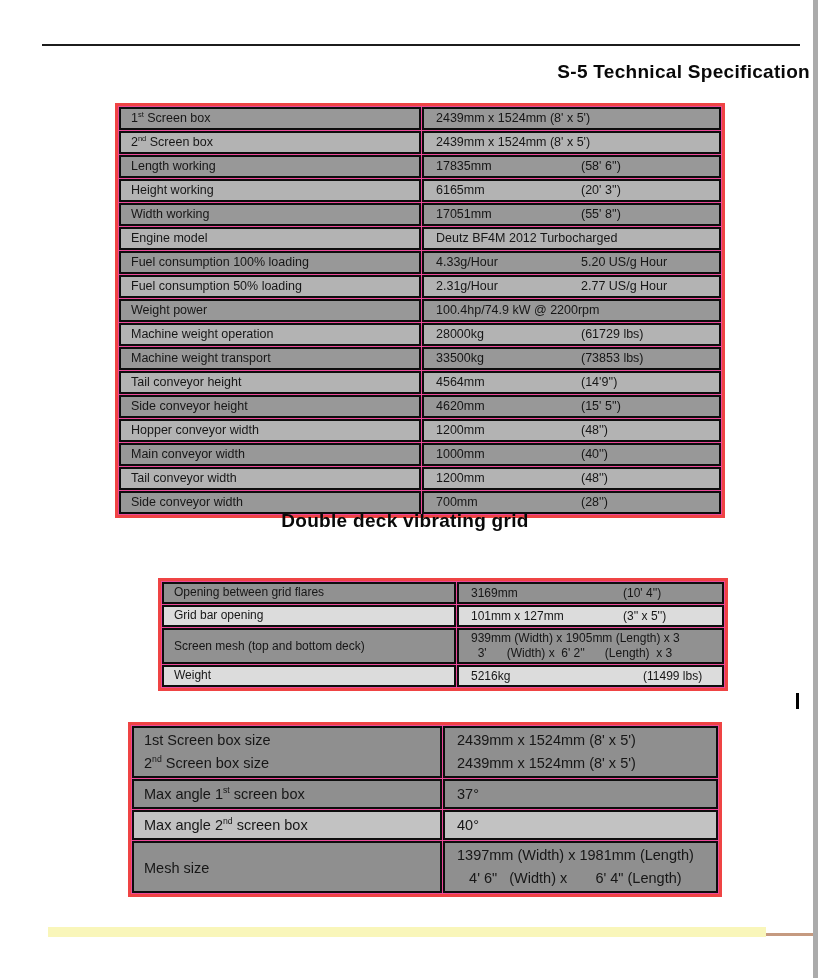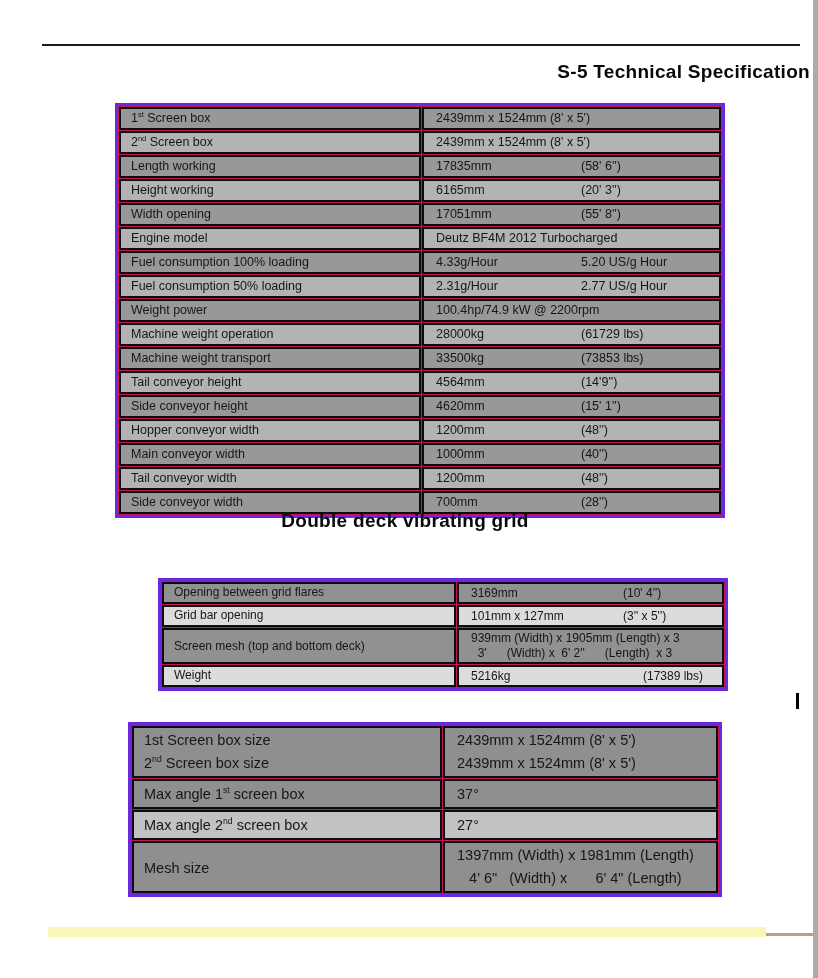--- a/index.html
+++ b/index.html
@@ -31,22 +31,22 @@
   #title-2 { top: 510px; }
 
   .table-wrap { position: absolute; }
   #table-1-wrap { left: 115px; top: 103px; width: 610px; }
   #table-2-wrap { left: 158px; top: 578px; width: 570px; }
   #table-3-wrap { left: 128px; top: 722px; width: 594px; }
 
   table.spec-table {
     border-collapse: separate;
     border-spacing: 1px;
-    background: #be185d;
-    border: 3px solid #6d28d9;
+    background: #ec4899;
+    border: 3px solid #ef4444;
     width: 100%;
     table-layout: fixed;
   }
   table.spec-table td {
     border: 2px solid #0d0d0d;
     vertical-align: middle;
     color: #161616;
     overflow: hidden;
   }
   td.label-cell { padding: 1px 4px 1px 10px; }
@@ -124,21 +124,21 @@
             <td class="value-cell" style="background: rgb(152, 152, 152);"><div class="val-line"><span class="v1">17835mm</span><span>(58' 6'')</span></div></td>
           </tr>
           <tr>
             <td class="label-cell" style="background: rgb(179, 179, 179); margin-top: 45px;">
               <div class="lbl-line">Height working</div>
             </td>
             <td class="value-cell" style="background: rgb(179, 179, 179);"><div class="val-line"><span class="v1">6165mm</span><span>(20' 3'')</span></div></td>
           </tr>
           <tr>
             <td class="label-cell" style="background: rgb(152, 152, 152);">
-              <div class="lbl-line">Width opening</div>
+              <div class="lbl-line">Width working</div>
             </td>
             <td class="value-cell" style="background: rgb(152, 152, 152);"><div class="val-line"><span class="v1">17051mm</span><span>(55' 8'')</span></div></td>
           </tr>
           <tr>
             <td class="label-cell" style="background: rgb(179, 179, 179);">
               <div class="lbl-line">Engine model</div>
             </td>
             <td class="value-cell" style="background: rgb(179, 179, 179);"><div class="val-line">Deutz BF4M 2012 Turbocharged</div></td>
           </tr>
           <tr>
@@ -174,21 +174,21 @@
           <tr>
             <td class="label-cell" style="background: rgb(179, 179, 179);">
               <div class="lbl-line">Tail conveyor height</div>
             </td>
             <td class="value-cell" style="background: rgb(179, 179, 179);"><div class="val-line"><span class="v1">4564mm</span><span>(14'9'')</span></div></td>
           </tr>
           <tr>
             <td class="label-cell" style="background: rgb(152, 152, 152);">
               <div class="lbl-line">Side conveyor height</div>
             </td>
-            <td class="value-cell" style="background: rgb(152, 152, 152);"><div class="val-line"><span class="v1">4620mm</span><span>(15' 1'')</span></div></td>
+            <td class="value-cell" style="background: rgb(152, 152, 152);"><div class="val-line"><span class="v1">4620mm</span><span>(15' 5'')</span></div></td>
           </tr>
           <tr>
             <td class="label-cell" style="background: rgb(179, 179, 179);">
               <div class="lbl-line">Hopper conveyor width</div>
             </td>
             <td class="value-cell" style="background: rgb(179, 179, 179);"><div class="val-line"><span class="v1">1200mm</span><span>(48'')</span></div></td>
           </tr>
           <tr>
             <td class="label-cell" style="background: rgb(152, 152, 152);">
               <div class="lbl-line">Main conveyor width</div>
@@ -231,21 +231,21 @@
           <tr>
             <td class="label-cell va-top" style="background: rgb(145, 145, 145);">
               <div class="lbl-line">Screen mesh (top and bottom deck)</div>
             </td>
             <td class="value-cell" style="background: rgb(145, 145, 145);"><div class="val-line">939mm (Width) x 1905mm (Length) x 3</div><div class="val-line">  3'      (Width) x  6' 2''      (Length)  x 3</div></td>
           </tr>
           <tr>
             <td class="label-cell" style="background: rgb(220, 220, 220);">
               <div class="lbl-line">Weight</div>
             </td>
-            <td class="value-cell" style="background: rgb(220, 220, 220);"><div class="val-line"><span class="v1">5216kg</span><span>      (17389 lbs)</span></div></td>
+            <td class="value-cell" style="background: rgb(220, 220, 220);"><div class="val-line"><span class="v1">5216kg</span><span>      (11499 lbs)</span></div></td>
           </tr>
         </tbody>
     </table>
   </div>
 
   <div class="text-cursor"></div>
 
   <div id="table-3-wrap" class="table-wrap">
     <table class="spec-table t3">
       <tbody>
@@ -259,21 +259,21 @@
           <tr>
             <td class="label-cell" style="background: rgb(143, 143, 143);">
               <div class="lbl-line">Max angle 1<sup>st</sup> screen box</div>
             </td>
             <td class="value-cell" style="background: rgb(143, 143, 143);"><div class="val-line">37°</div></td>
           </tr>
           <tr>
             <td class="label-cell" style="background: rgb(194, 194, 194);">
               <div class="lbl-line">Max angle 2<sup>nd</sup> screen box</div>
             </td>
-            <td class="value-cell" style="background: rgb(194, 194, 194);"><div class="val-line">27°</div></td>
+            <td class="value-cell" style="background: rgb(194, 194, 194);"><div class="val-line">40°</div></td>
           </tr>
           <tr>
             <td class="label-cell va-top" style="background: rgb(143, 143, 143);">
               <div class="lbl-line">Mesh size</div>
             </td>
             <td class="value-cell" style="background: rgb(143, 143, 143);"><div class="val-line">1397mm (Width) x 1981mm (Length)</div><div class="val-line">   4' 6"   (Width) x       6' 4" (Length)</div></td>
           </tr>
         </tbody>
     </table>
   </div>

